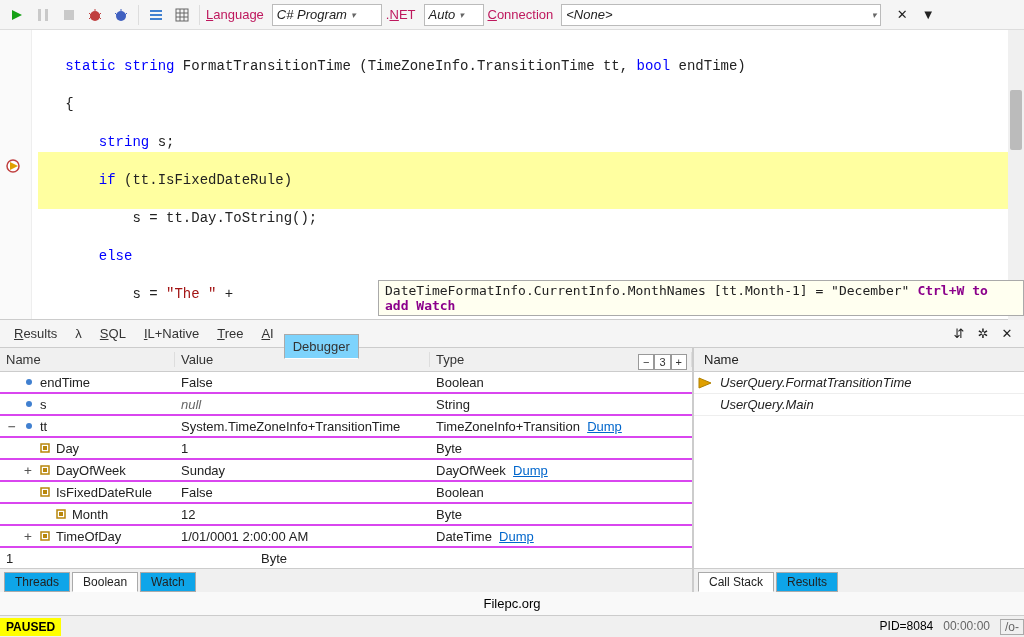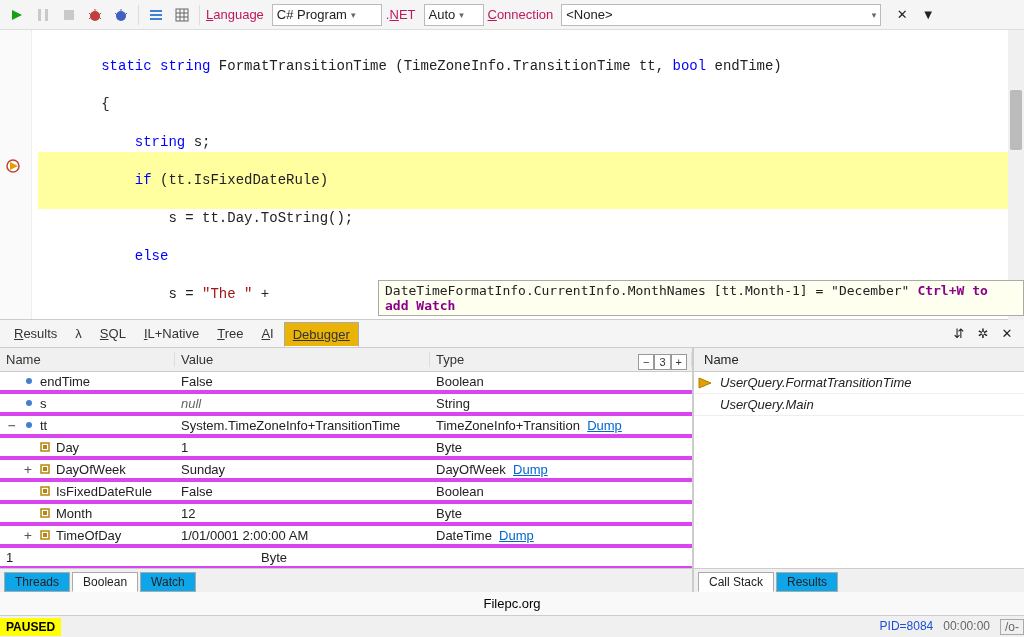--- a/index.html
+++ b/index.html
@@ -2,52 +2,52 @@
 <html><head>
 <meta charset="utf-8">
 <style>
 * { margin: 0; padding: 0; box-sizing: border-box; }
 body { font-family: "Segoe UI", Tahoma, sans-serif; font-size: 13px; background: #f9f9f9; color: #222; width: 1024px; height: 637px; overflow: hidden; position: relative; }
 .toolbar { height: 30px; background: #f5f5f5; border-bottom: 1px solid #ddd; display: flex; align-items: center; padding: 0 6px; gap: 4px; }
 .tb-btn { width: 22px; height: 22px; display: flex; align-items: center; justify-content: center; cursor: pointer; border-radius: 2px; }
 .tb-sep { width: 1px; height: 20px; background: #ddd; margin: 0 2px; }
 .tb-label { color: #be185d; margin-right: 4px; }
 .tb-label u { text-decoration: underline; }
-.tb-select { height: 22px; border: 1px solid #bbb; background: #fff; padding: 0 4px; display: flex; align-items: center; cursor: pointer; gap: 4px; }
+.tb-select { height: 22px; border: 1px solid #bbb; background: #fff; padding: 0 4px; display: flex; align-items: center; cursor: pointer; gap: 4px; font-style: italic; }
 .tb-select .chev { color: #666; font-size: 9px; }
 .tb-select.wide { flex: 1; max-width: 320px; }
 .editor { position: relative; height: 290px; background: #fff; border-bottom: 1px solid #ccc; overflow: hidden; }
 .gutter { position: absolute; left: 0; top: 0; width: 32px; height: 100%; background: #fafafa; border-right: 1px solid #eee; }
 .bp-arrow { position: absolute; left: 6px; top: 129px; }
-.code { font-family: Consolas, "Courier New", monospace; font-size: 14px; line-height: 19px; white-space: pre; padding: 8px 0 0 40px; position: relative; margin-left: 36px; }
+.code { font-family: Consolas, "Courier New", monospace; font-size: 14px; line-height: 19px; white-space: pre; padding: 8px 0 0 40px; position: relative; }
 .kw { color: #0000ff; }
 .str { color: #a31515; }
 .hl-line { position: absolute; left: 38px; right: 10px; background: #ffffa0; height: 57px; top: 122px; z-index: 0; }
 .code > div { position: relative; z-index: 1; }
 .tooltip { position: absolute; left: 378px; top: 250px; background: #fffff0; border: 1px solid #aaa; padding: 2px 6px; font-family: Consolas, monospace; font-size: 13px; z-index: 5; }
 .tooltip .hint { color: #8b008b; font-weight: bold; margin-left: 8px; }
 .vscroll { position: absolute; right: 0; top: 30px; width: 16px; height: 290px; background: #f0f0f0; }
 .vthumb { position: absolute; right: 2px; top: 60px; width: 12px; height: 60px; background: #bbb; border-radius: 2px; }
 .tabs-row { height: 28px; background: #f5f5f5; border-bottom: 1px solid #ccc; display: flex; align-items: center; padding: 0 6px; gap: 2px; }
 .tab-lbl { padding: 4px 8px; cursor: pointer; color: #333; }
 .tab-lbl u { text-decoration: underline; }
-.tab-lbl.active { background: #eab308; border: 1px solid #aaa; border-bottom: 1px solid #fff; position: relative; top: 1px; text-decoration: underline; }
+.tab-lbl.active { background: #7dd3fc; border: 1px solid #aaa; border-bottom: 1px solid #fff; position: relative; top: 13px; }
 .tabs-spacer { flex: 1; }
 .panels { display: flex; height: 244px; }
 .left-panel { flex: 1; display: flex; flex-direction: column; border-right: 2px solid #ccc; }
 .right-panel { width: 330px; display: flex; flex-direction: column; }
 .grid-head { display: flex; background: #f0f0f0; border-bottom: 1px solid #ccc; height: 24px; align-items: center; font-weight: normal; color: #333; }
 .grid-head > div { padding: 0 6px; border-right: 1px solid #ddd; }
 .col-name { width: 175px; }
 .col-value { width: 255px; }
 .col-type { flex: 1; position: relative; }
 .depth-ctl { position: absolute; right: 4px; top: 2px; display: flex; align-items: center; gap: 0; }
 .depth-ctl span { border: 1px solid #999; background: #fff; padding: 0 4px; font-size: 11px; line-height: 14px; cursor: pointer; }
 .grid-body { overflow-y: auto; flex: 1; background: #fff; }
-.grid-row { display: flex; height: 22px; align-items: center; border-bottom: 4px solid #d946ef; }
+.grid-row { display: flex; height: 22px; align-items: center; border-bottom: 2px solid #d946ef; }
 .grid-row > div { padding: 0 6px; overflow: hidden; white-space: nowrap; text-overflow: ellipsis; }
 .grid-row .col-name { display: flex; align-items: center; gap: 4px; }
 .exp { width: 12px; color: #555; cursor: pointer; font-family: monospace; text-align: center; }
 .ico-field { width: 14px; height: 14px; display: inline-block; }
 .italic { font-style: italic; color: #666; }
 .link { color: #0066cc; text-decoration: underline; cursor: pointer; }
 .bottom-tabs { height: 24px; background: #f0f0f0; display: flex; align-items: flex-end; border-top: 1px solid #ccc; padding-left: 4px; gap: 2px; }
 .btab { padding: 2px 10px; border: 1px solid #aaa; background: #0ea5e9; cursor: pointer; font-size: 12px; }
 .btab.active { background: #fff; border-bottom: 1px solid #fff; }
 .callstack-body { flex: 1; background: #fff; overflow-y: auto; font-style: italic; }
@@ -271,21 +271,21 @@
                 <rect x="3" y="3" width="8" height="8" fill="none" stroke="#b8860b" stroke-width="1.5"></rect>
                 <rect x="5" y="5" width="4" height="4" fill="#b8860b"></rect>
               </svg>
             </span>
             <span>IsFixedDateRule</span>
           </div>
           <div class="col-value ">False</div>
           <div class="col-type">Boolean</div>
         </div>
         <div class="grid-row">
-          <div class="col-name" style="padding-left:22px">
+          <div class="col-name" style="padding-left:38px">
             <span class="exp"></span>
             <span class="ico-field">
               <svg width="14" height="14">
                 <rect x="3" y="3" width="8" height="8" fill="none" stroke="#b8860b" stroke-width="1.5"></rect>
                 <rect x="5" y="5" width="4" height="4" fill="#b8860b"></rect>
               </svg>
             </span>
             <span>Month</span>
           </div>
           <div class="col-value ">12</div>
@@ -338,17 +338,17 @@
     </div>
   </div>
 </div>
 
 <div class="watermark">Filepc.org</div>
 
 <div class="status-bar">
   <span class="paused">PAUSED</span>
   <span class="status-spacer"></span>
   <span class="status-right">
-    <span style="color:#1d4ed8">PID=8084</span>
+    <span style="color:#000000">PID=8084</span>
     <span>00:00:00</span>
     <span style="border:1px solid #aaa;padding:0 4px;">/o-</span>
   </span>
 </div>
 
 </body></html>

